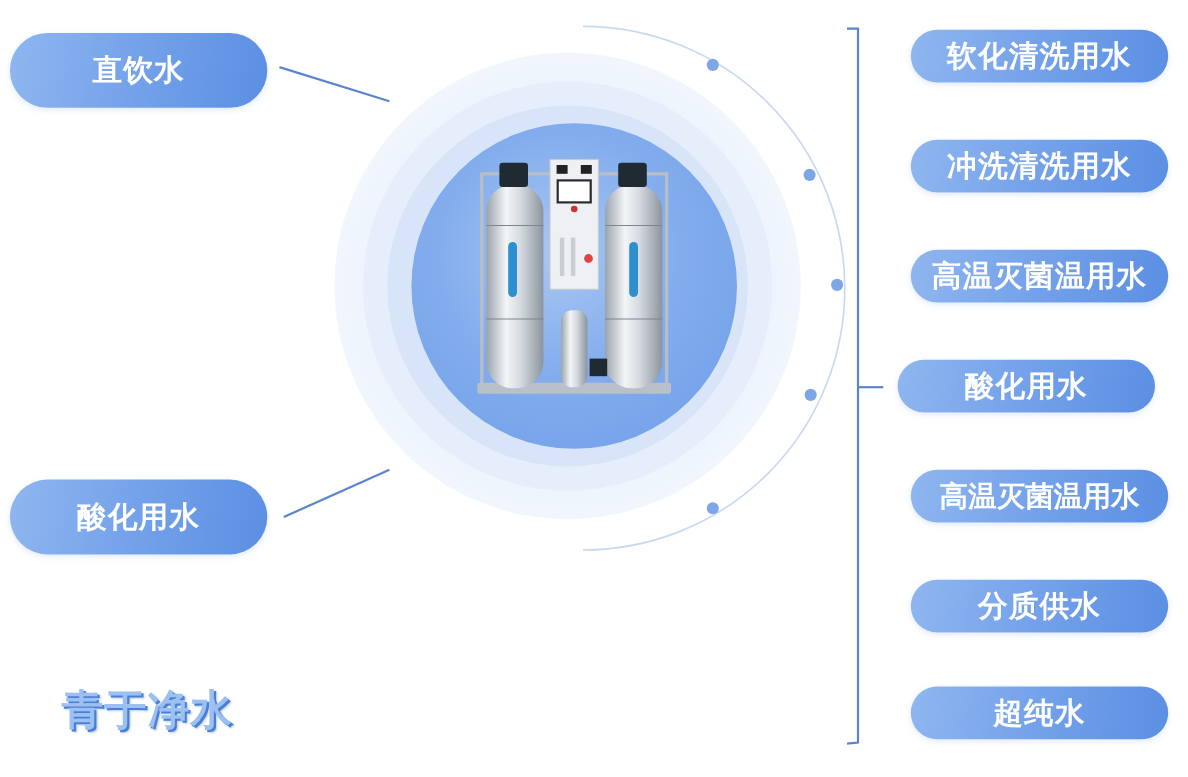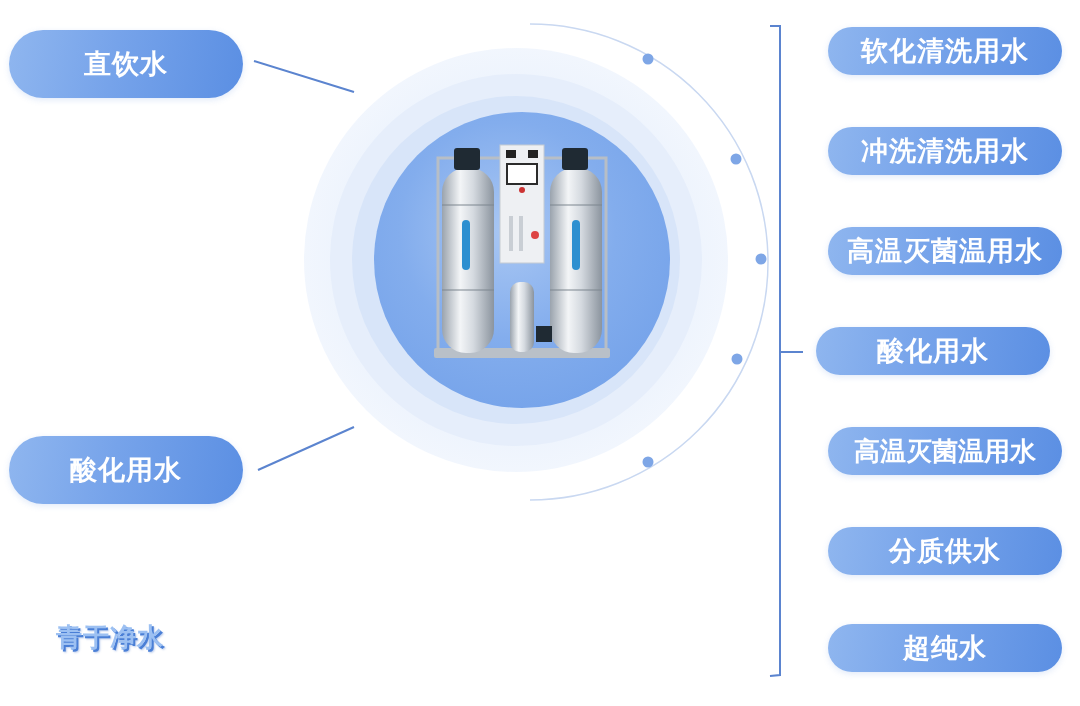--- a/index.html
+++ b/index.html
@@ -23,21 +23,21 @@
     .pill.right { width: 234px; height: 48px; font-size: 27px; }
     .pill.right.wide { font-size: 26px; letter-spacing: 0; }
     .headline {
       position: absolute; left: 48px; top: 232px;
       font-family: "DejaVu Serif", "Liberation Serif", serif;
       font-weight: bold; font-size: 40px; color: #111;
       letter-spacing: 12px; line-height: 52px;
     }
     .brand {
       position: absolute; left: 56px; top: 620px;
-      font-size: 26px; font-weight: bold; color: #9cc0f2;
+      font-size: 38px; font-weight: bold; color: #9cc0f2;
       text-shadow: 2px 2px 0 #4a7fd6, 3px 3px 2px rgba(60,110,200,0.35);
       letter-spacing: 1px;
     }
     .ring { position: absolute; border-radius: 50%; }
     svg.overlay { position: absolute; left: 0; top: 0; }
     .machine { position: absolute; left: 432px; top: 140px; width: 180px; height: 225px; }
   </style>
 </head>
 <body>
 

